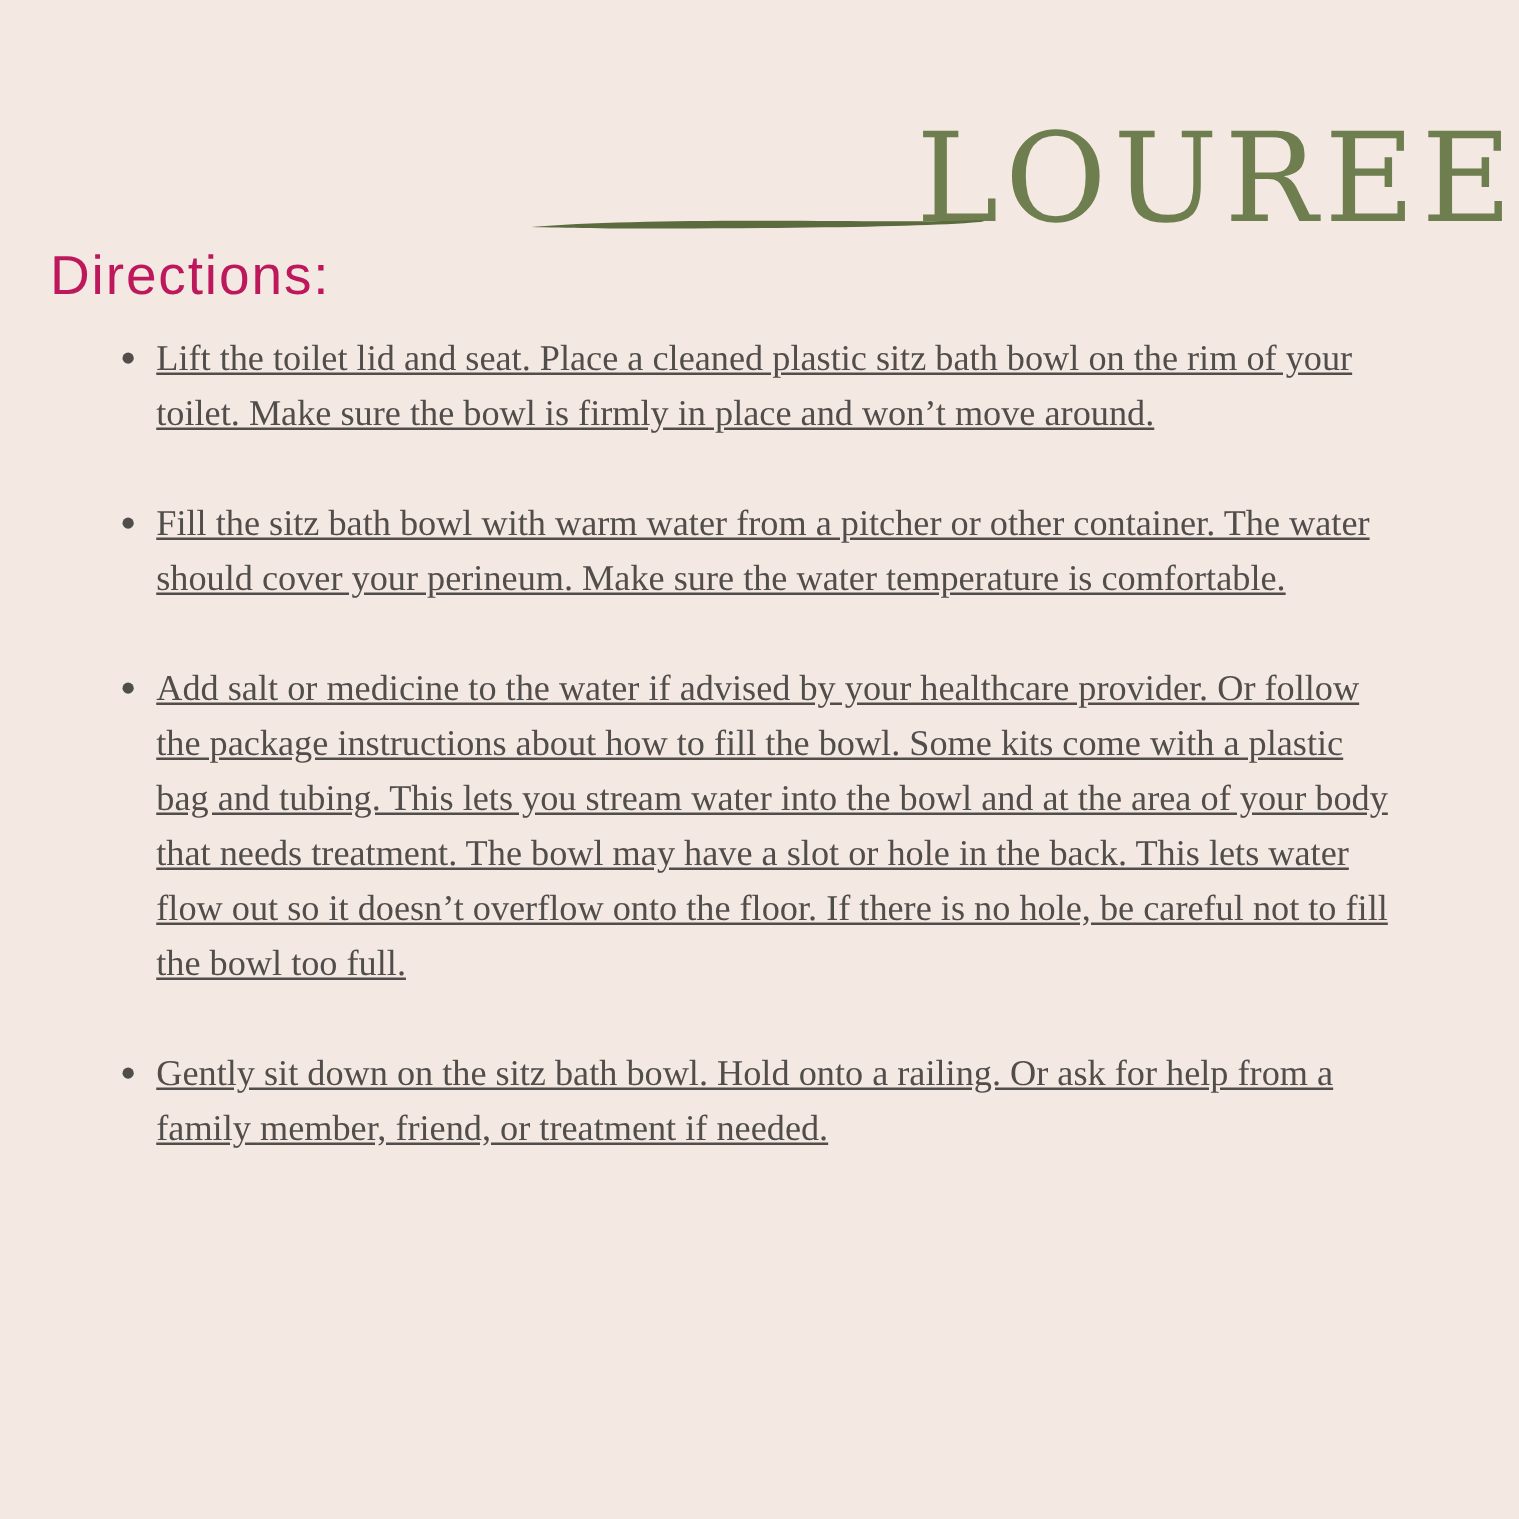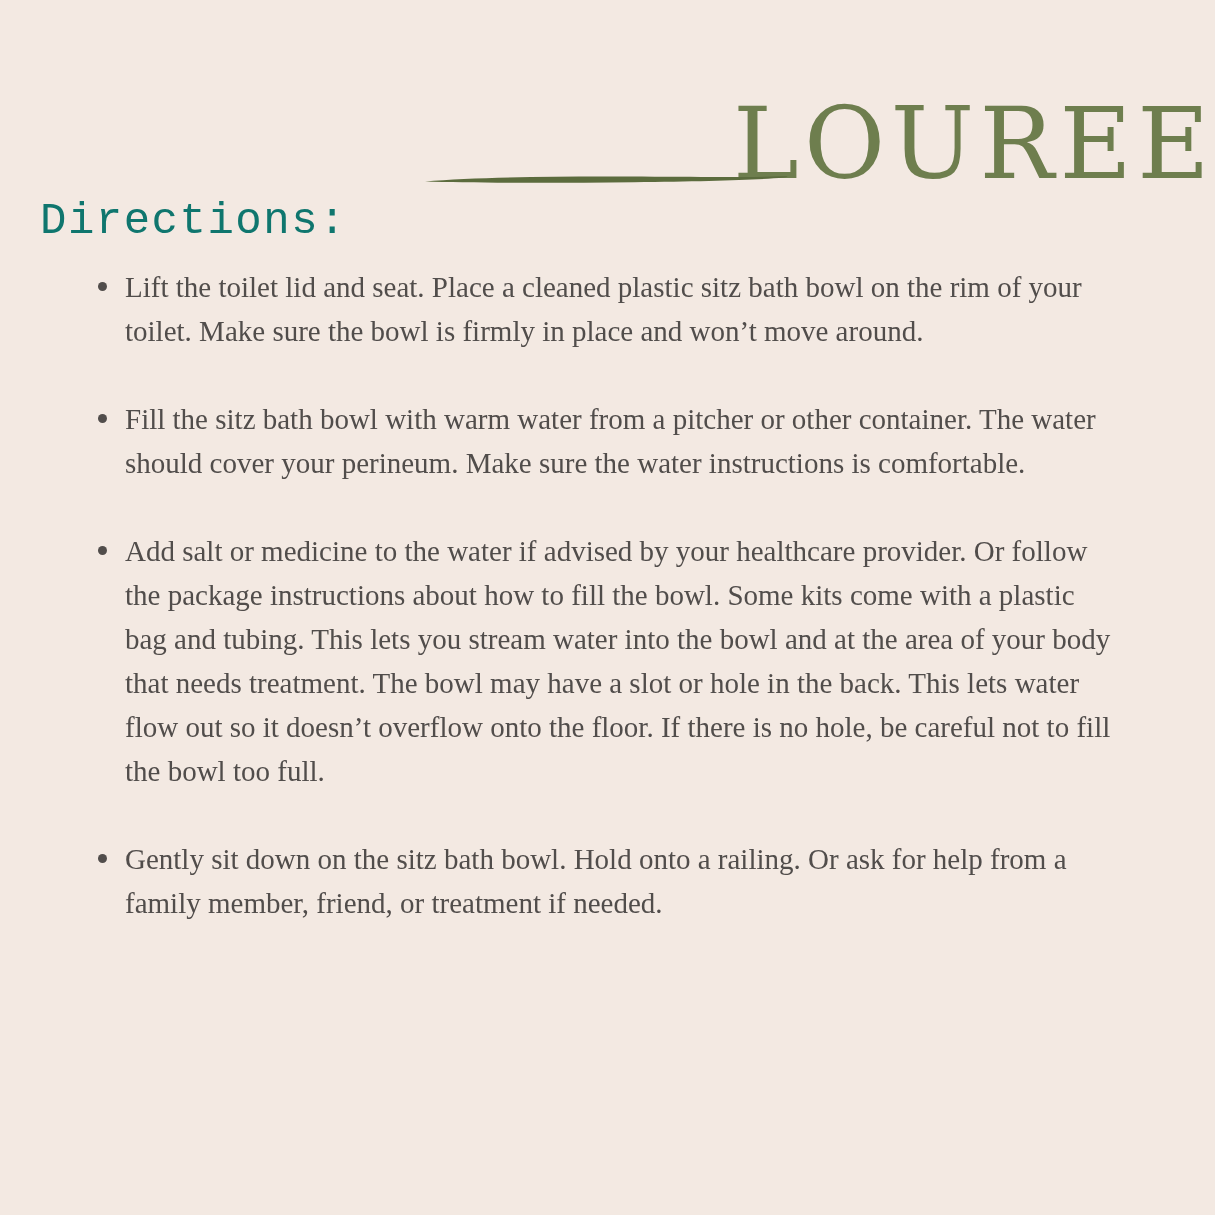--- a/index.html
+++ b/index.html
@@ -43,43 +43,44 @@
     left: 424px;
     width: 366px;
     height: 14px;
   }
 
   
   .heading {
     position: absolute;
     top: 196px;
     left: 40px;
-    font-family: Liberation Mono, monospace;
+    font-family: Liberation Sans, sans-serif;
     font-size: 44px;
     font-weight: 400;
     letter-spacing: 1.5px;
-    color: #0f766e;
+    color: #be185d;
   }
 
   
   .directions {
     position: absolute;
     top: 265px;
     left: 125px;
     width: 990px;
     margin: 0;
     padding: 0;
     list-style: none;
     font-size: 29px;
     line-height: 44px;
     color: #514d4b;
   }
   .directions li {
     position: relative;
     margin: 0 0 44px 0;
+    text-decoration: underline;
   }
   .directions .dot {
     position: absolute;
     left: -27px;
     top: 17px;
     width: 9px;
     height: 9px;
     border-radius: 50%;
     background: #514d4b;
   }
@@ -102,21 +103,21 @@
 
   <div class="heading">Directions:</div>
 
   <ul class="directions">
     <li>
       <span class="dot"></span>
       <span>Lift the toilet lid and seat. Place a cleaned plastic sitz bath bowl on the rim of your toilet. Make sure the bowl is firmly in place and won’t move around.</span>
     </li>
     <li>
       <span class="dot"></span>
-      <span>Fill the sitz bath bowl with warm water from a pitcher or other container. The water should cover your perineum. Make sure the water instructions is comfortable.</span>
+      <span>Fill the sitz bath bowl with warm water from a pitcher or other container. The water should cover your perineum. Make sure the water temperature is comfortable.</span>
     </li>
     <li>
       <span class="dot"></span>
       <span>Add salt or medicine to the water if advised by your healthcare provider. Or follow the package instructions about how to fill the bowl. Some kits come with a plastic bag and tubing. This lets you stream water into the bowl and at the area of your body that needs treatment. The bowl may have a slot or hole in the back. This lets water flow out so it doesn’t overflow onto the floor. If there is no hole, be careful not to fill the bowl too full.</span>
     </li>
     <li>
       <span class="dot"></span>
       <span>Gently sit down on the sitz bath bowl. Hold onto a railing. Or ask for help from a family member, friend, or treatment if needed.</span>
     </li>
   </ul>

